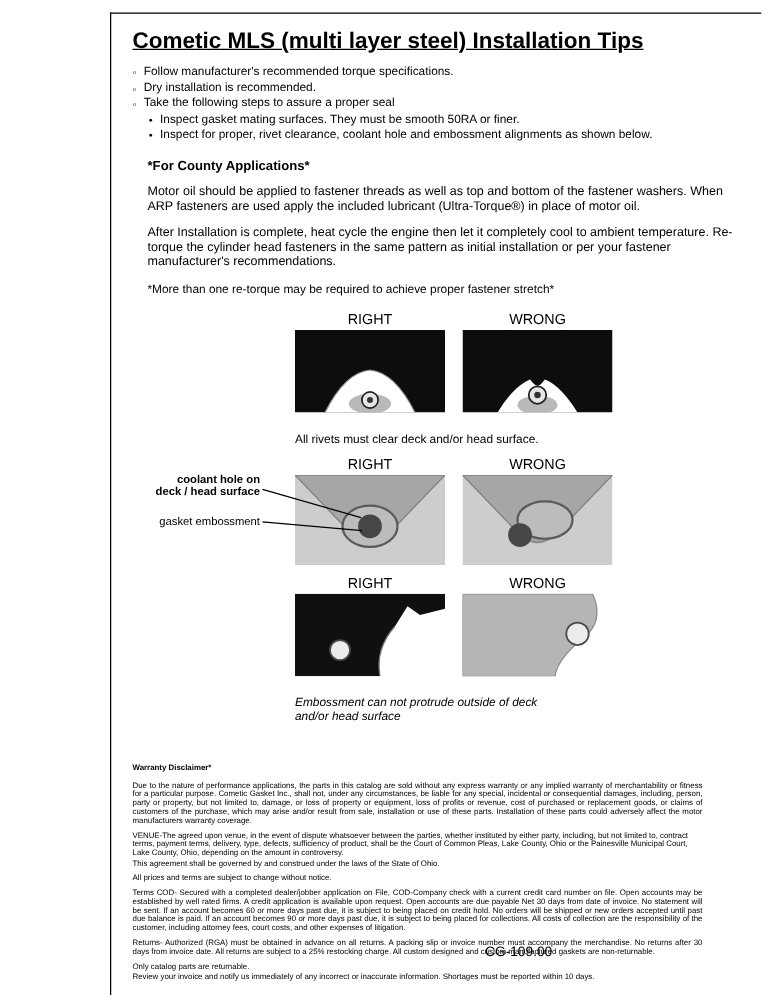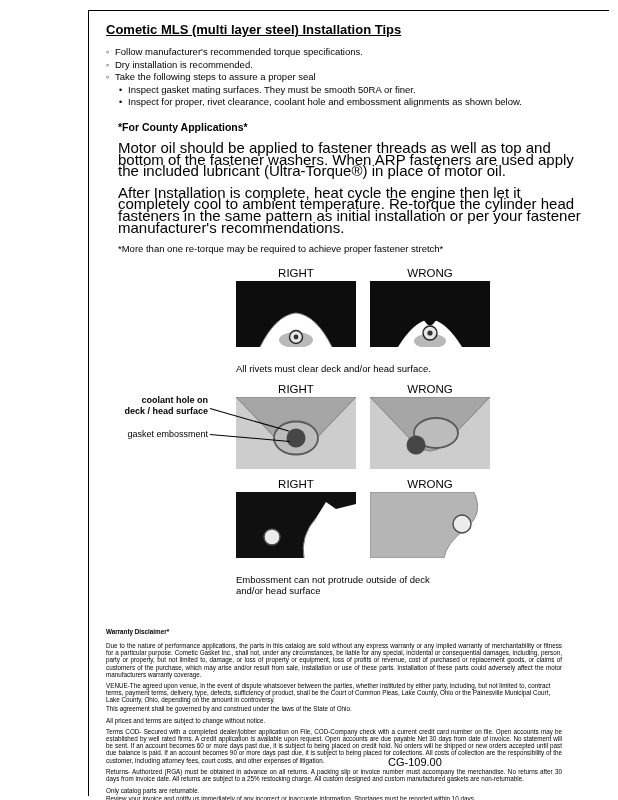--- a/index.html
+++ b/index.html
@@ -11,36 +11,36 @@
     position: relative;
     overflow: hidden;
   }
   .sheet {
     position: absolute; left: 88px; top: 10px;
     width: 521px; height: 786px;
     border-left: 1px solid #000; border-top: 1px solid #000;
     padding: 11px 0 0 17px;
     box-sizing: border-box;
   }
-  .doc-title { font-size: 13px; font-weight: bold; text-decoration: underline; margin-bottom: 9px; }
+  .doc-title { font-size: 18px; font-weight: bold; text-decoration: underline; margin-bottom: 9px; }
   .bullet-row { display: flex; font-size: 9.5px; line-height: 12.6px; }
   .bullet-row .marker { width: 9px; flex: 0 0 9px; font-size: 9px; }
   .bullet-row.sub { margin-left: 13px; }
   .section-heading { font-size: 10.5px; font-weight: bold; margin: 12px 0 9px 12px; }
-  .para { font-size: 15px; line-height: 11.6px; margin: 0 0 10px 12px; width: 474px; }
+  .para { font-size: 10px; line-height: 11.6px; margin: 0 0 10px 12px; width: 474px; }
   .note { font-size: 9.5px; margin: 2px 0 13px 12px; }
 
   .figures { margin-left: 130px; width: 260px; }
   .fig { margin-bottom: 9px; position: relative; }
   .fig-labels { display: flex; gap: 14px; margin-bottom: 2px; }
   .fig-labels span { width: 120px; text-align: center; font-size: 11.5px; }
   .fig-images { display: flex; gap: 14px; }
   .fig-images svg { display: block; }
   .fig-caption { font-size: 9.5px; margin-top: 16px; line-height: 11px; }
-  .fig3-caption { width: 218px; }
+  .fig3-caption { width: 218px; font-style: italic; }
 
   .callout { position: absolute; font-size: 9px; line-height: 10.5px; }
   .callout-coolant { left: -128px; top: 12px; width: 100px; text-align: right; font-weight: bold; }
   .callout-emboss { left: -132px; top: 46px; width: 104px; text-align: right; }
   .callout-line { position: absolute; height: 1px; background: #000; transform-origin: 0 50%; }
   .line-coolant { left: -26px; top: 25px; width: 82px; transform: rotate(16deg); }
   .line-emboss  { left: -26px; top: 51px; width: 80px; transform: rotate(5deg); }
 
   .legal { margin-top: 32px; width: 456px; font-size: 6.3px; line-height: 7.1px; }
   .legal-heading { font-weight: bold; margin-bottom: 7px; }

